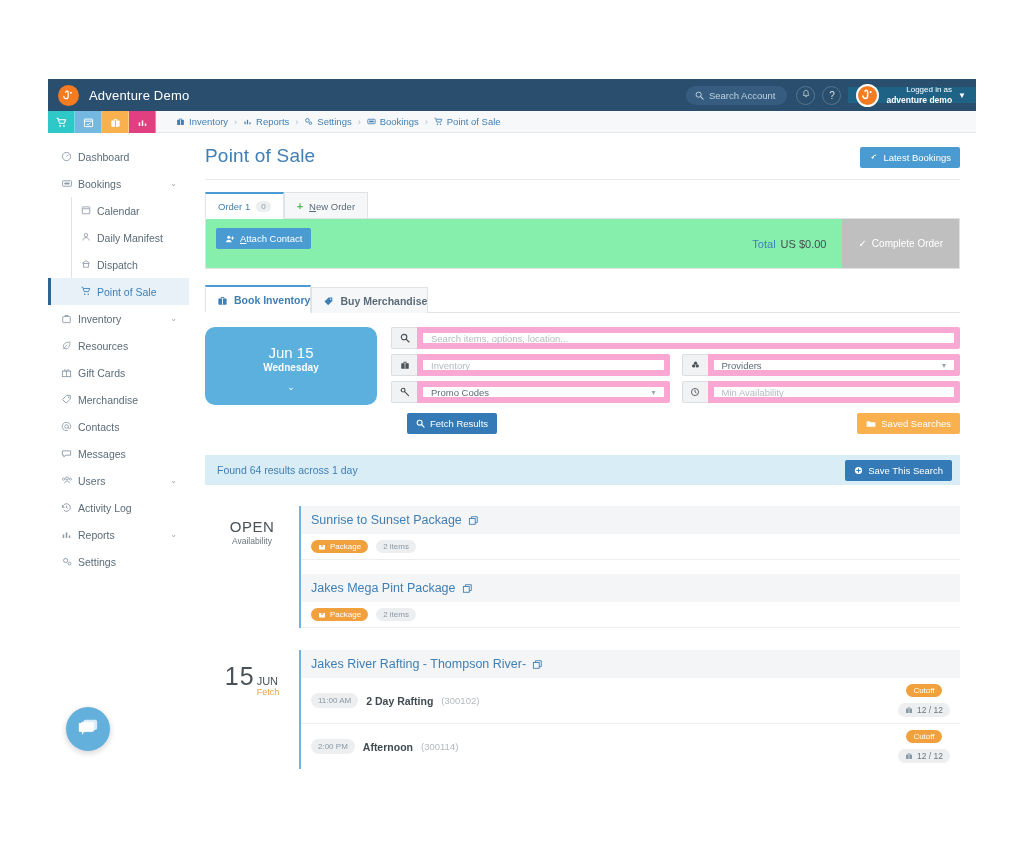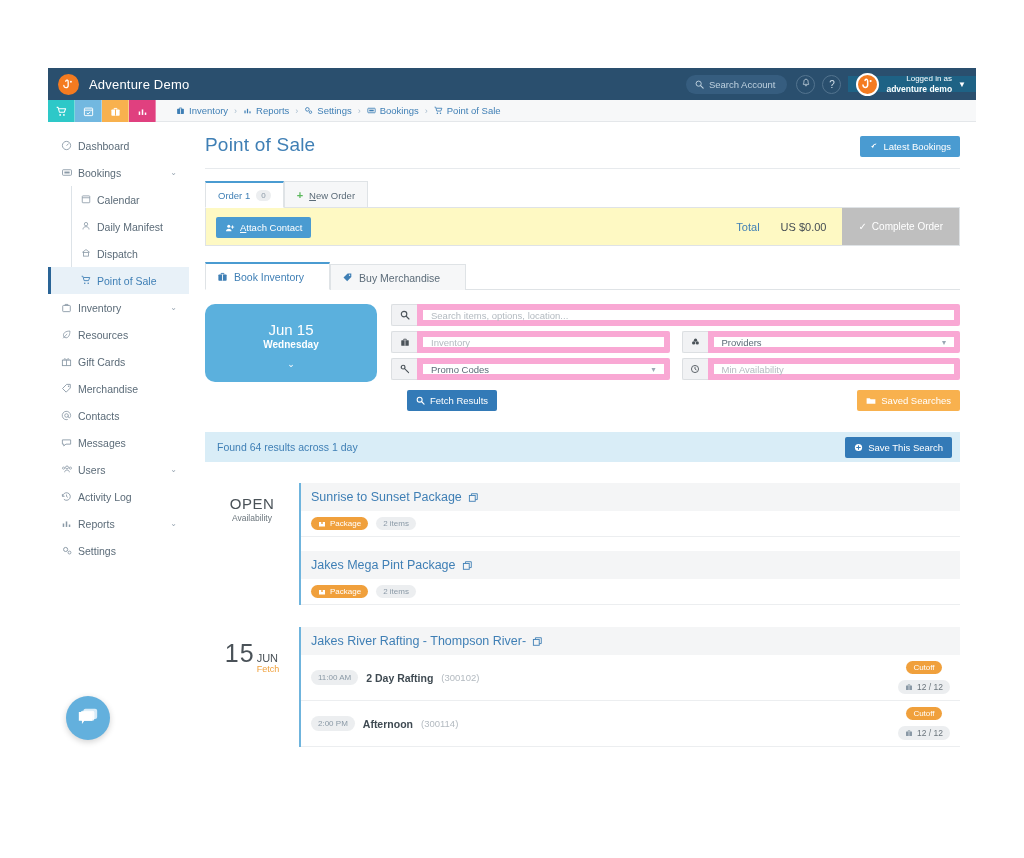--- a/index.html
+++ b/index.html
@@ -4,21 +4,21 @@
 <style>
   * { box-sizing: border-box; margin: 0; padding: 0; }
   html, body {
     width: 1024px; height: 858px;
     background: #ffffff;
     font-family: "Liberation Sans", sans-serif;
     overflow: hidden;
   }
   .app {
     position: absolute;
-    left: 48px; top: 68px;
+    left: 48px; top: 79px;
     width: 928px; height: 690px;
     background: #ffffff;
     overflow: hidden;
   }
 
   
   .navbar {
     height: 32px;
     background: #2a4f6e;
     display: flex; align-items: center;
@@ -173,43 +173,43 @@
     border-color: #dfe3e6;
   }
   .badge-count {
     background: #eceef0; color: #8a99a6; border-radius: 8px;
     font-size: 8px; padding: 1px 5px;
   }
   .plus { color: #5cb85c; font-weight: bold; font-size: 11px; }
   .uline { text-decoration: underline; }
 
   .order-panel {
-    border: 1px solid #dfe3e6; background: #fef9c3;
-    display: flex; align-items: stretch; height: 39px;
+    border: 1px solid #dfe3e6; background: #86efac;
+    display: flex; align-items: stretch; height: 51px;
   }
   .order-panel-left { padding: 9px 0 0 10px; }
   .order-total {
     margin-left: auto; display: flex; align-items: center;
     font-size: 11px; padding-right: 16px; gap: 5px;
   }
   .order-total .lbl { color: #3f7fb5; }
-  .order-total .amt { color: #444c53; margin-left: 16px; }
+  .order-total .amt { color: #444c53; }
   .complete-order {
     background: #bfbfbf; color: #fff; font-size: 10px;
     display: flex; align-items: center; gap: 5px;
     padding: 0 16px;
   }
 
   
   .itabs { display: flex; align-items: flex-end; margin-top: 16px;
            border-bottom: 1px solid #dfe3e6; }
   .itab {
-    font-size: 10.5px; padding: 7px 25px 6px 11px;
-    display: flex; align-items: flex-start; gap: 6px;
-    border: 1px solid transparent; border-bottom: none;
+    font-size: 10.5px; padding: 7px 0 6px 11px;
+    display: flex; align-items: flex-end; gap: 6px;
+    border: 1px solid transparent; border-bottom: none; font-weight: bold;
   }
   .itab.active {
     color: #3f7fb5; background: #fff;
     border-color: #dfe3e6; border-top: 2px solid #4a9bd1;
     margin-bottom: -1px; border-bottom: 1px solid #fff;
   }
   .itab.inactive { color: #5b6b78; background: #f6f7f8; border-color: #dfe3e6;
     margin-bottom: -1px; }
 
   

